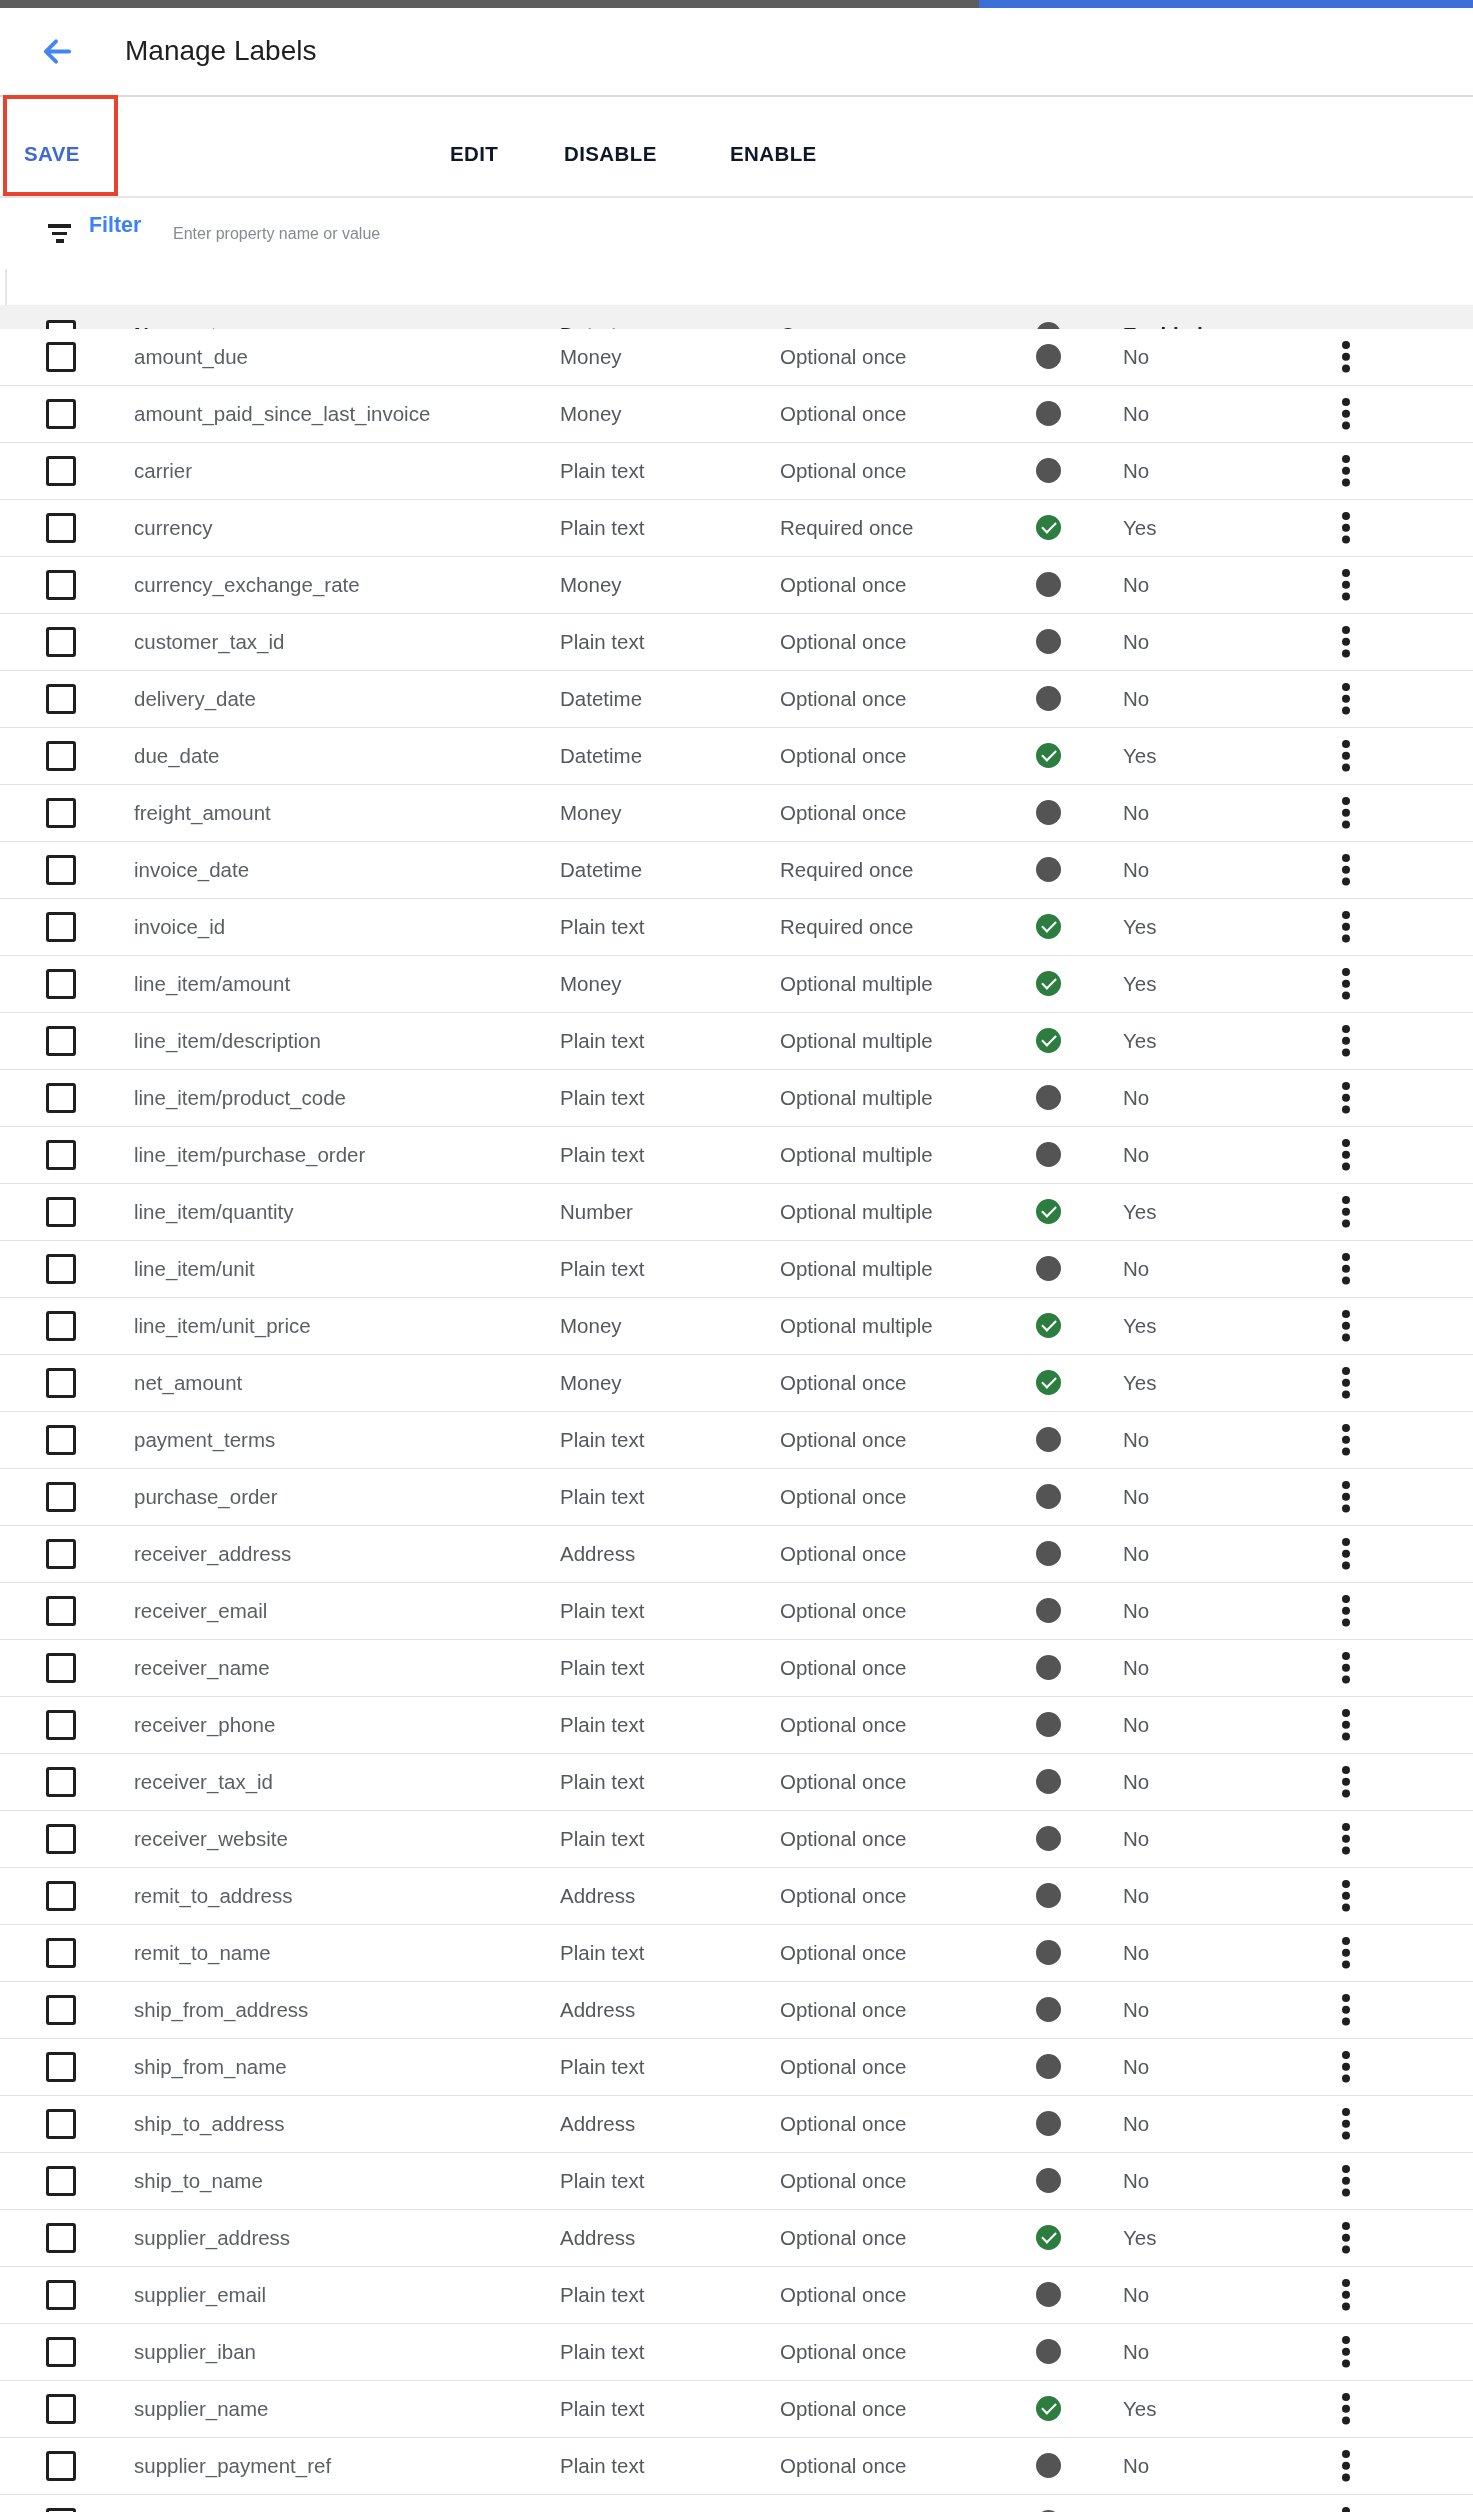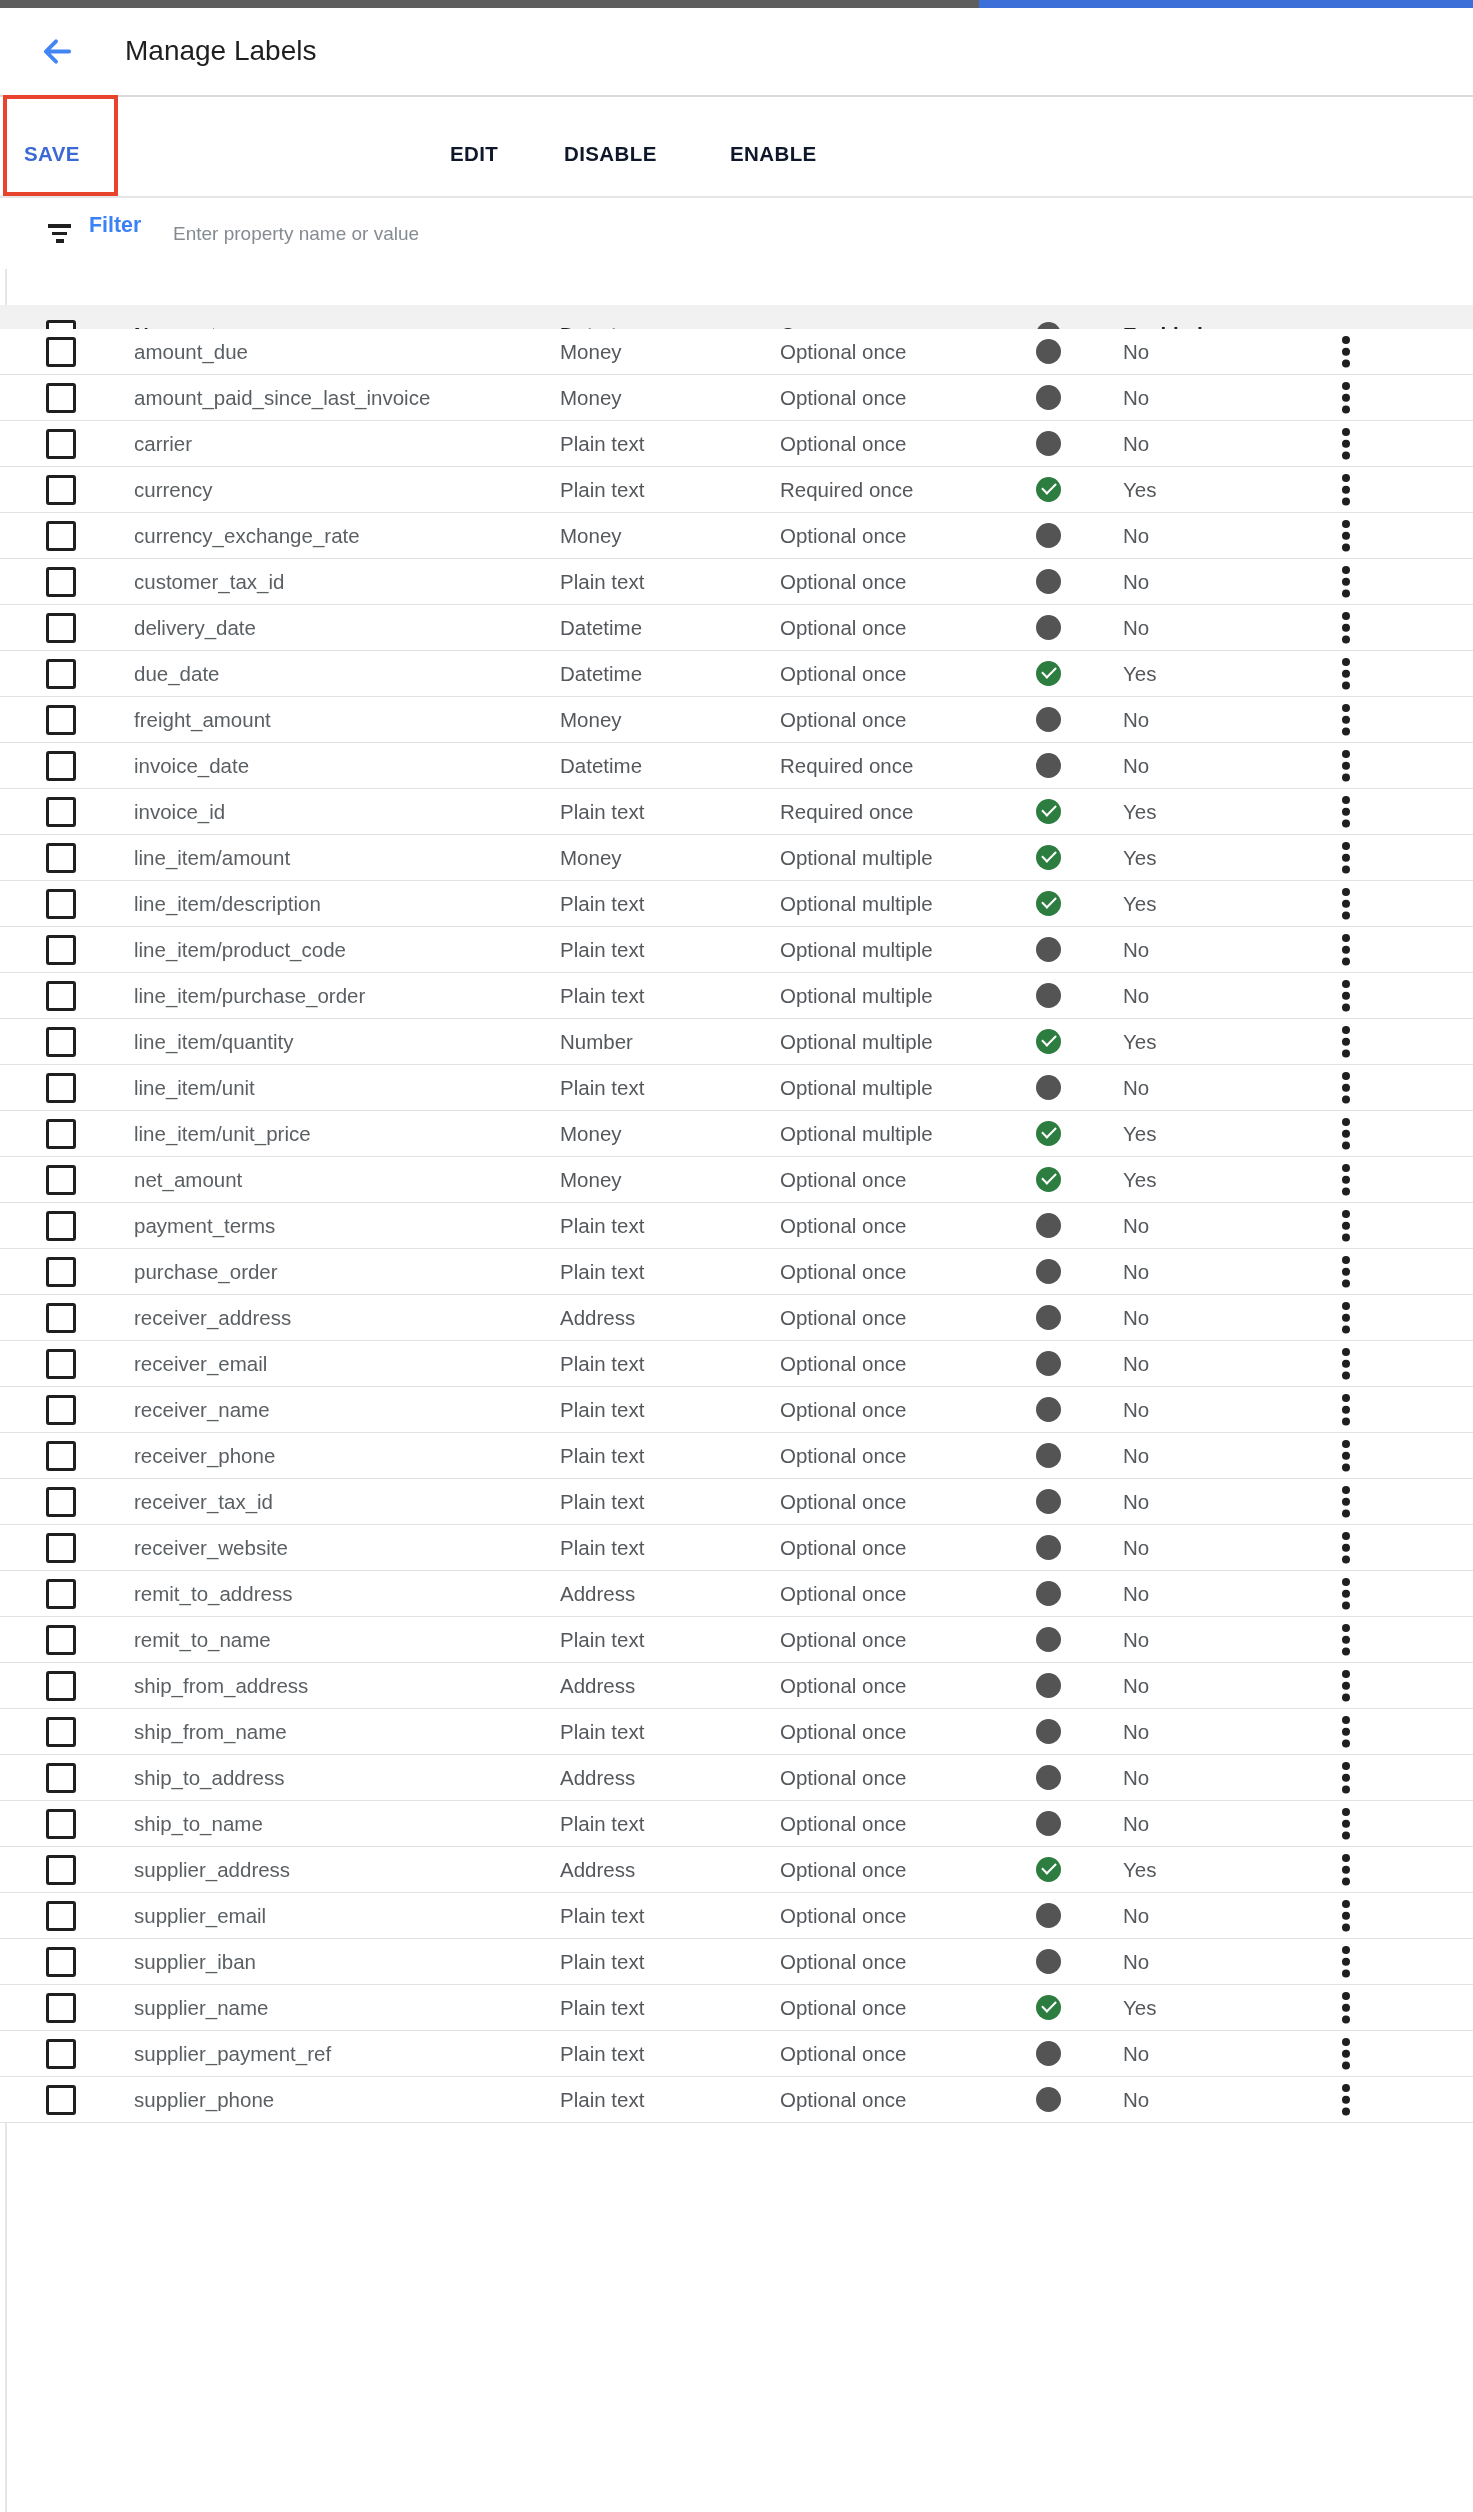--- a/index.html
+++ b/index.html
@@ -29,27 +29,27 @@
         border:4.9px solid #E8432D;box-sizing:border-box;z-index:6;pointer-events:none;}
   .tb-divider{position:absolute;top:196px;left:0;right:0;height:1.9px;background:#E6E6E6;}
   
   .filter-row{position:absolute;top:198px;left:0;right:0;height:71px;background:#fff;}
   .filter-icon{position:absolute;left:48px;top:50%;margin-top:-9.7px;width:23.4px;}
   .filter-icon div{background:#1F1F1F;height:3.9px;margin:0 auto 3.9px auto;}
   .fi-b1{width:23.4px;} .fi-b2{width:15.6px;} .fi-b3{width:7.8px;}
   .filter-label{position:absolute;left:89px;top:0;bottom:16px;display:flex;align-items:center;
         font-size:21.4px;font-weight:700;color:#3b82f6;}
   .filter-input{position:absolute;left:171px;top:5.8px;bottom:5.8px;width:741px;border:none;outline:none;
-        font-family:inherit;font-size:19px;color:#a16207;background:transparent;}
+        font-family:inherit;font-size:16px;color:#a16207;background:transparent;}
   .filter-input::placeholder{color:#858B90;opacity:1;}
   
   .thead{position:absolute;top:269px;left:0;right:0;height:60px;background:#F1F1F1;
         border-bottom:1.9px solid #D8D8D8;box-sizing:border-box;margin-top:36px;}
   .tbody{position:absolute;top:329px;left:0;right:0;bottom:0;overflow:hidden;}
-  .trow{position:relative;height:46px;border-bottom:1.9px solid #E2E2E2;box-sizing:border-box;background:#fff;}
+  .trow{position:relative;height:57px;border-bottom:1.9px solid #E2E2E2;box-sizing:border-box;background:#fff;}
   .cell{position:absolute;top:0;bottom:0;display:flex;align-items:center;font-size:20.5px;color:#54585C;white-space:nowrap;}
   .c-name{left:134px;color:#5A5F63;}
   .c-type{left:560px;}
   .c-occ{left:780px;}
   .c-enabled{left:1123px;}
   .th-text{font-weight:700;color:#1F1F1F;}
   .sort-arrow{position:absolute;left:207px;top:0;bottom:0;display:flex;align-items:center;
         font-size:26px;font-weight:700;color:#111;cursor:pointer;}
   .checkbox{position:absolute;left:46px;top:50%;margin-top:-14.6px;width:30px;height:30px;
         border:3.9px solid #1F1F1F;border-radius:2.9px;box-sizing:border-box;background:#fff;cursor:pointer;}

